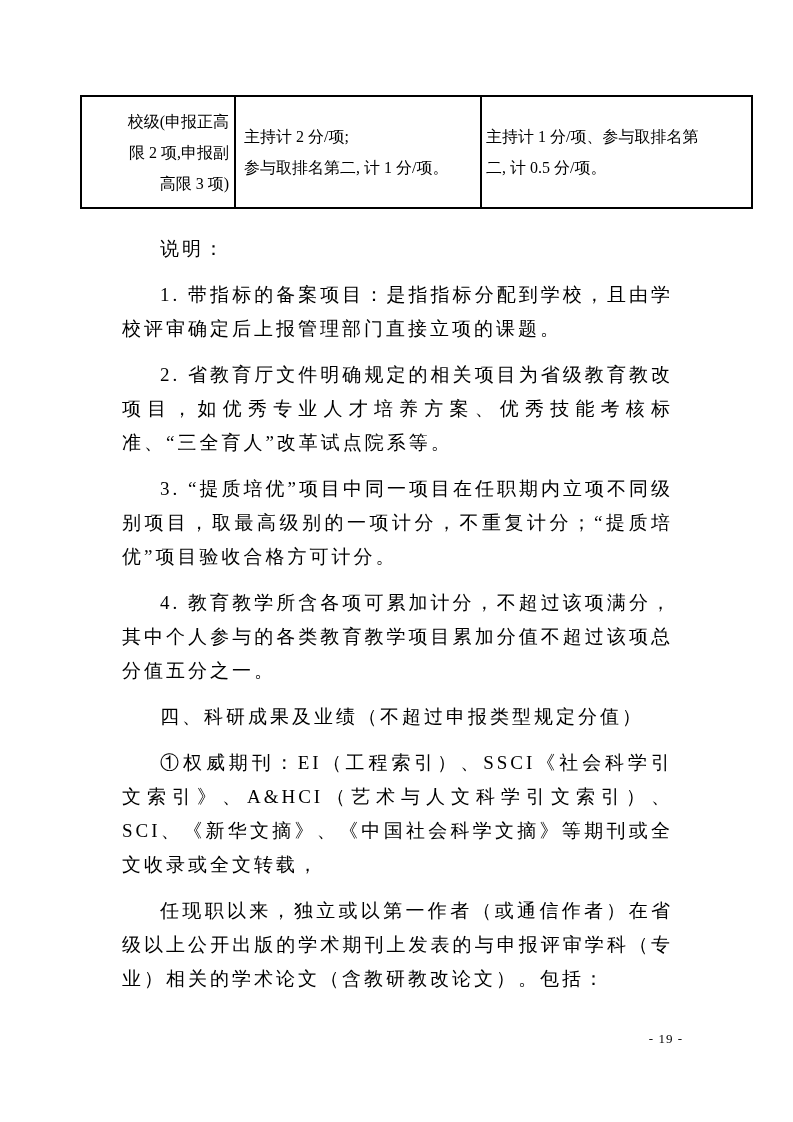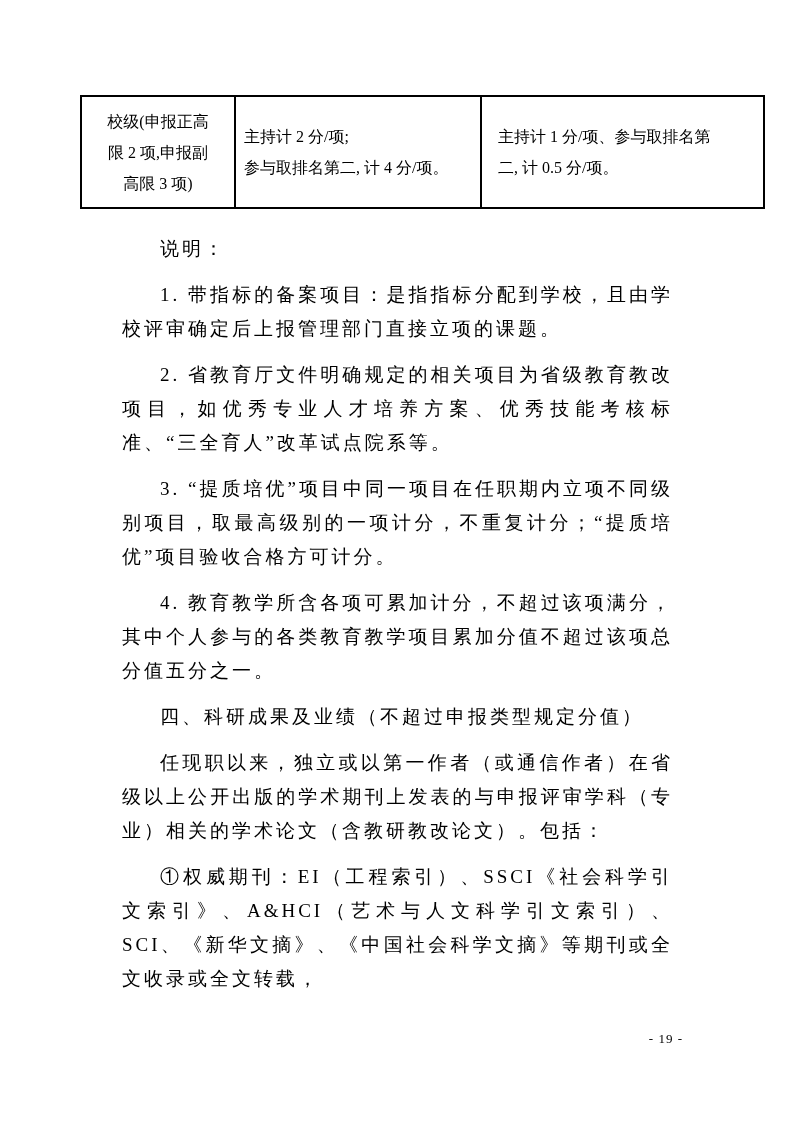--- a/index.html
+++ b/index.html
@@ -28,30 +28,30 @@
     border: 2px solid #000000;
     height: 106px;
     vertical-align: middle;
     font-size: 16px;
     line-height: 31px;
     white-space: pre-line;
     padding: 2px 5px;
   }
   td.cell-level {
     width: 142px;
-    text-align: center;
+    text-align: right;
     border-radius: 18px;
   }
   td.cell-host {
     width: 231px;
     padding-left: 8px;
   }
   td.cell-part {
     width: 260px;
-    padding-left: 16px;
+    padding-left: 4px;
   }
 
   
   .body-text {
     position: absolute;
     left: 110px;
     top: 220px;
     width: 575px;
     font-size: 19px;
     line-height: 34px;
@@ -83,33 +83,33 @@
 
 <div>
 
   <table class="doc-table">
     <tbody>
       <tr>
         <td class="cell-level">校级(申报正高
 限 2 项,申报副
 高限 3 项)</td>
         <td class="cell-host">主持计 2 分/项;
-参与取排名第二, 计 4 分/项。</td>
+参与取排名第二, 计 1 分/项。</td>
         <td class="cell-part">主持计 1 分/项、参与取排名第
 二, 计 0.5 分/项。</td>
       </tr>
     </tbody>
   </table>
 
   <div class="body-text">
     <p>说明：</p>
     <p>1. 带指标的备案项目：是指指标分配到学校，且由学校评审确定后上报管理部门直接立项的课题。</p>
     <p>2. 省教育厅文件明确规定的相关项目为省级教育教改项目，如优秀专业人才培养方案、优秀技能考核标准、“三全育人”改革试点院系等。</p>
     <p>3. “提质培优”项目中同一项目在任职期内立项不同级别项目，取最高级别的一项计分，不重复计分；“提质培优”项目验收合格方可计分。</p>
     <p>4. 教育教学所含各项可累加计分，不超过该项满分，其中个人参与的各类教育教学项目累加分值不超过该项总分值五分之一。</p>
     <p class="heading">四、科研成果及业绩（不超过申报类型规定分值）</p>
+    <p>①权威期刊：EI（工程索引）、SSCI《社会科学引文索引》、A&amp;HCI（艺术与人文科学引文索引）、SCI、《新华文摘》、《中国社会科学文摘》等期刊或全文收录或全文转载，</p>
     <p>任现职以来，独立或以第一作者（或通信作者）在省级以上公开出版的学术期刊上发表的与申报评审学科（专业）相关的学术论文（含教研教改论文）。包括：</p>
-    <p>①权威期刊：EI（工程索引）、SSCI《社会科学引文索引》、A&amp;HCI（艺术与人文科学引文索引）、SCI、《新华文摘》、《中国社会科学文摘》等期刊或全文收录或全文转载，</p>
   </div>
 
   <div class="page-number">- 19 -</div>
 
 </div>
 
 </body></html>

